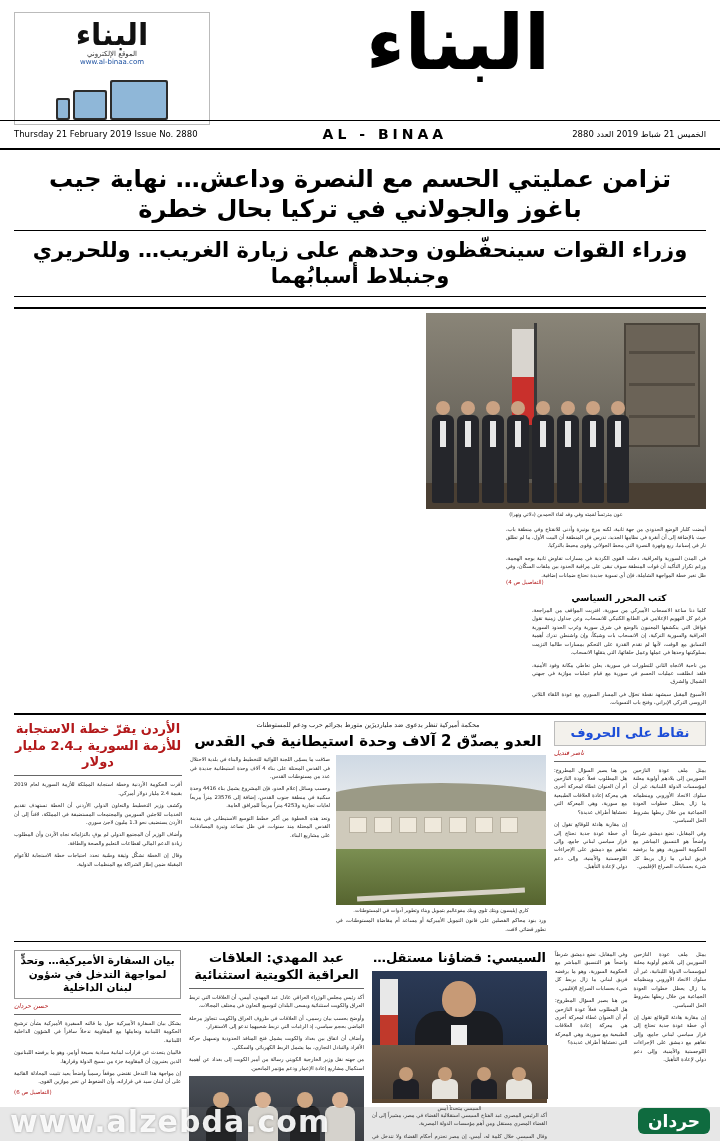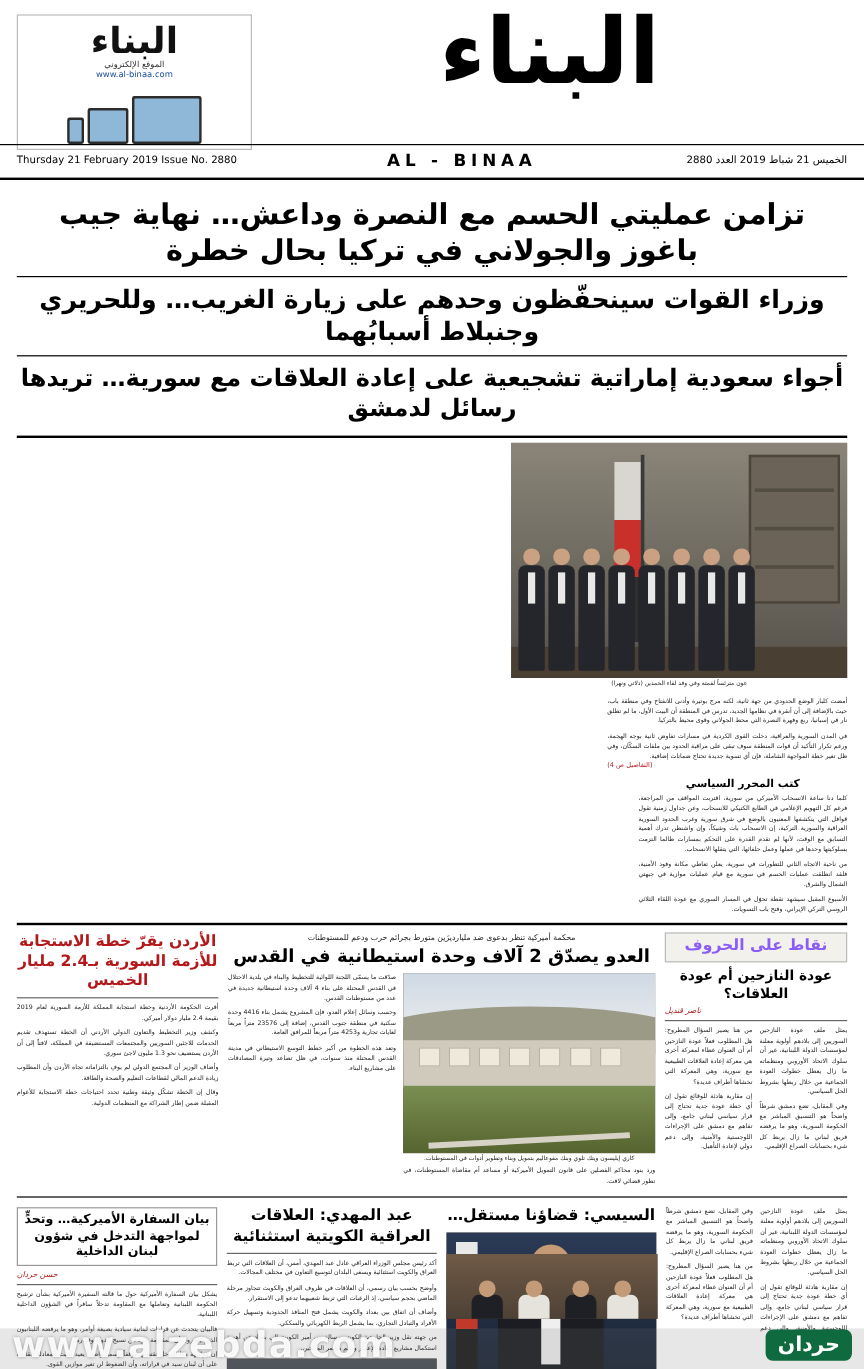--- a/index.html
+++ b/index.html
@@ -61,21 +61,21 @@
   .ph1 .p::before{content:"";position:absolute;top:-14px;left:4px;width:14px;height:14px;border-radius:50%;background:#caa283;}
   .ph1 .p::after{content:"";position:absolute;top:6px;left:8px;width:6px;height:26px;background:#e8e8e8;}
   .ph1 .floor{position:absolute;left:0;right:0;bottom:0;height:26px;background:#4a3f33;}
 
   
   .band{border-top:2px solid #000;margin:6px 0 0 0;}
   .mid-sec{display:flex;flex-direction:row;padding:6px 14px;gap:8px;box-sizing:border-box;}
   .kicker{font-size:6.5px;text-align:center;color:#222;margin-bottom:3px;}
   .sub-h{font-size:15px;font-weight:bold;text-align:center;line-height:1.3;margin-bottom:4px;}
   .sub-h.red{color:#b3191b;}
-  .red{color:#8b5cf6;}
+  .red{color:#1d4ed8;}
   .ph2{height:150px;}
   .ph2 .sky{position:absolute;left:0;right:0;top:0;height:46px;background:linear-gradient(#cfd9e4,#e6e9ec);}
   .ph2 .hill{position:absolute;left:-10%;top:28px;width:120%;height:40px;background:#9b9a86;border-radius:50% 50% 0 0;}
   .ph2 .town{position:absolute;left:0;right:0;top:56px;height:40px;background:#cfcabb;}
   .ph2 .town i{position:absolute;top:6px;width:16px;height:14px;background:#efe9dc;border:1px solid #b9b2a2;}
   .ph2 .green{position:absolute;left:0;right:0;bottom:0;height:56px;background:linear-gradient(#7b8f52,#56642f);}
   .ph2 .road{position:absolute;left:10%;bottom:8px;width:80%;height:5px;background:#d7d2c6;transform:rotate(-3deg);}
 
   .ph3{height:104px;}
   .ph3 .bg{position:absolute;inset:0;background:linear-gradient(#6f5a46,#2e2a26);}
@@ -152,21 +152,20 @@
       <div class="brandword">AL - BINAA</div>
       <div style="font-size:8.5px">Thursday 21 February 2019 Issue No. 2880</div>
     </div>
   </div>
 
   <div class="heads">
     <div class="h1">تزامن عمليتي الحسم مع النصرة وداعش… نهاية جيب باغوز والجولاني في تركيا بحال خطرة</div>
     <div class="hr-thin" style="margin:4px 0"></div>
     <div class="h2">وزراء القوات سينحفّظون وحدهم على زيارة الغريب… وللحريري وجنبلاط أسبابُهما</div>
     <div class="hr-thin" style="margin:4px 0"></div>
-    <div class="h3">أجواء سعودية إماراتية تشجيعية على إعادة العلاقات مع سورية… تريدها رسائل لدمشق</div>
   </div>
   <div style="height:2px;background:#000;margin:2px 14px 0 14px"></div>
 
   <div class="top-sec">
 
     <div class="col-left" style="width:280px">
       <div class="photo ph1">
         <div class="wall"></div>
         <div class="shelf">
             <b style="top:26px"></b>
@@ -204,21 +203,20 @@
     </div>
   </div>
 
   <div class="band" style="margin:6px 14px 0 14px"></div>
   <div class="mid-sec">
 
     <div style="width:152px">
       <div style="background:#f3f1ec;border:1px solid #bbb;padding:3px;box-sizing:border-box">
         <div class="mini-h red" style="font-size:13px">نقاط على الحروف</div>
       </div>
-      <div class="mini-h" style="margin-top:4px;font-size:11.5px">عودة النازحين أم عودة العلاقات؟</div>
       <div class="byline">ناصر قنديل</div>
       <div class="rule1"></div>
       <div class="ar two-col">
         <span>يمثل ملف عودة النازحين السوريين إلى بلادهم أولوية معلنة لمؤسسات الدولة اللبنانية، غير أن سلوك الاتحاد الأوروبي ومنظماته ما زال يعطل خطوات العودة الجماعية من خلال ربطها بشروط الحل السياسي.</span>
         <span style="display:block;margin-top:4px">وفي المقابل، تضع دمشق شرطاً واضحاً هو التنسيق المباشر مع الحكومة السورية، وهو ما يرفضه فريق لبناني ما زال يربط كل شيء بحسابات الصراع الإقليمي.</span>
         <span style="display:block;margin-top:4px">من هنا يصير السؤال المطروح: هل المطلوب فعلاً عودة النازحين أم أن العنوان غطاء لمعركة أخرى هي معركة إعادة العلاقات الطبيعية مع سورية، وهي المعركة التي تخشاها أطراف عديدة؟</span>
         <span style="display:block;margin-top:4px">إن مقاربة هادئة للوقائع تقول إن أي خطة عودة جدية تحتاج إلى قرار سياسي لبناني جامع، وإلى تفاهم مع دمشق على الإجراءات اللوجستية والأمنية، وإلى دعم دولي لإعادة التأهيل.</span>
       </div>
     </div>
 
@@ -247,21 +245,21 @@
         </div>
         <div style="flex:1 1 40%">
           <div class="ar">صدّقت ما يسمّى اللجنة اللوائية للتخطيط والبناء في بلدية الاحتلال في القدس المحتلة على بناء 4 آلاف وحدة استيطانية جديدة في عدد من مستوطنات القدس.</div>
           <div class="ar" style="margin-top:4px">وحسب وسائل إعلام العدو، فإن المشروع يشمل بناء 4416 وحدة سكنية في منطقة جنوب القدس، إضافة إلى 23576 متراً مربعاً لغايات تجارية و4253 متراً مربعاً للمرافق العامة.</div>
           <div class="ar" style="margin-top:4px">وتعد هذه الخطوة من أكبر خطط التوسع الاستيطاني في مدينة القدس المحتلة منذ سنوات، في ظل تصاعد وتيرة المصادقات على مشاريع البناء.</div>
         </div>
       </div>
     </div>
 
     <div style="width:168px">
-      <div class="sub-h red" style="font-size:13px">الأردن يقرّ خطة الاستجابة للأزمة السورية بـ2.4 مليار الخميس</div>
+      <div class="sub-h red" style="font-size:13px">الأردن يقرّ خطة الاستجابة للأزمة السورية بـ2.4 مليار دولار</div>
       <div class="rule1"></div>
       <div class="ar">أقرت الحكومة الأردنية وخطة استجابة المملكة للأزمة السورية لعام 2019 بقيمة 2.4 مليار دولار أميركي.</div>
       <div class="ar" style="margin-top:4px">وكشف وزير التخطيط والتعاون الدولي الأردني أن الخطة تستهدف تقديم الخدمات للاجئين السوريين والمجتمعات المستضيفة في المملكة، لافتاً إلى أن الأردن يستضيف نحو 1.3 مليون لاجئ سوري.</div>
       <div class="ar" style="margin-top:4px">وأضاف الوزير أن المجتمع الدولي لم يوفِ بالتزاماته تجاه الأردن وأن المطلوب زيادة الدعم المالي لقطاعات التعليم والصحة والطاقة.</div>
       <div class="ar" style="margin-top:4px">وقال إن الخطة تشكّل وثيقة وطنية تحدد احتياجات خطة الاستجابة للأعوام المقبلة ضمن إطار الشراكة مع المنظمات الدولية.</div>
     </div>
   </div>
 
   <div style="height:1px;background:#000;margin:2px 14px"></div>
   <div class="bot-sec">

